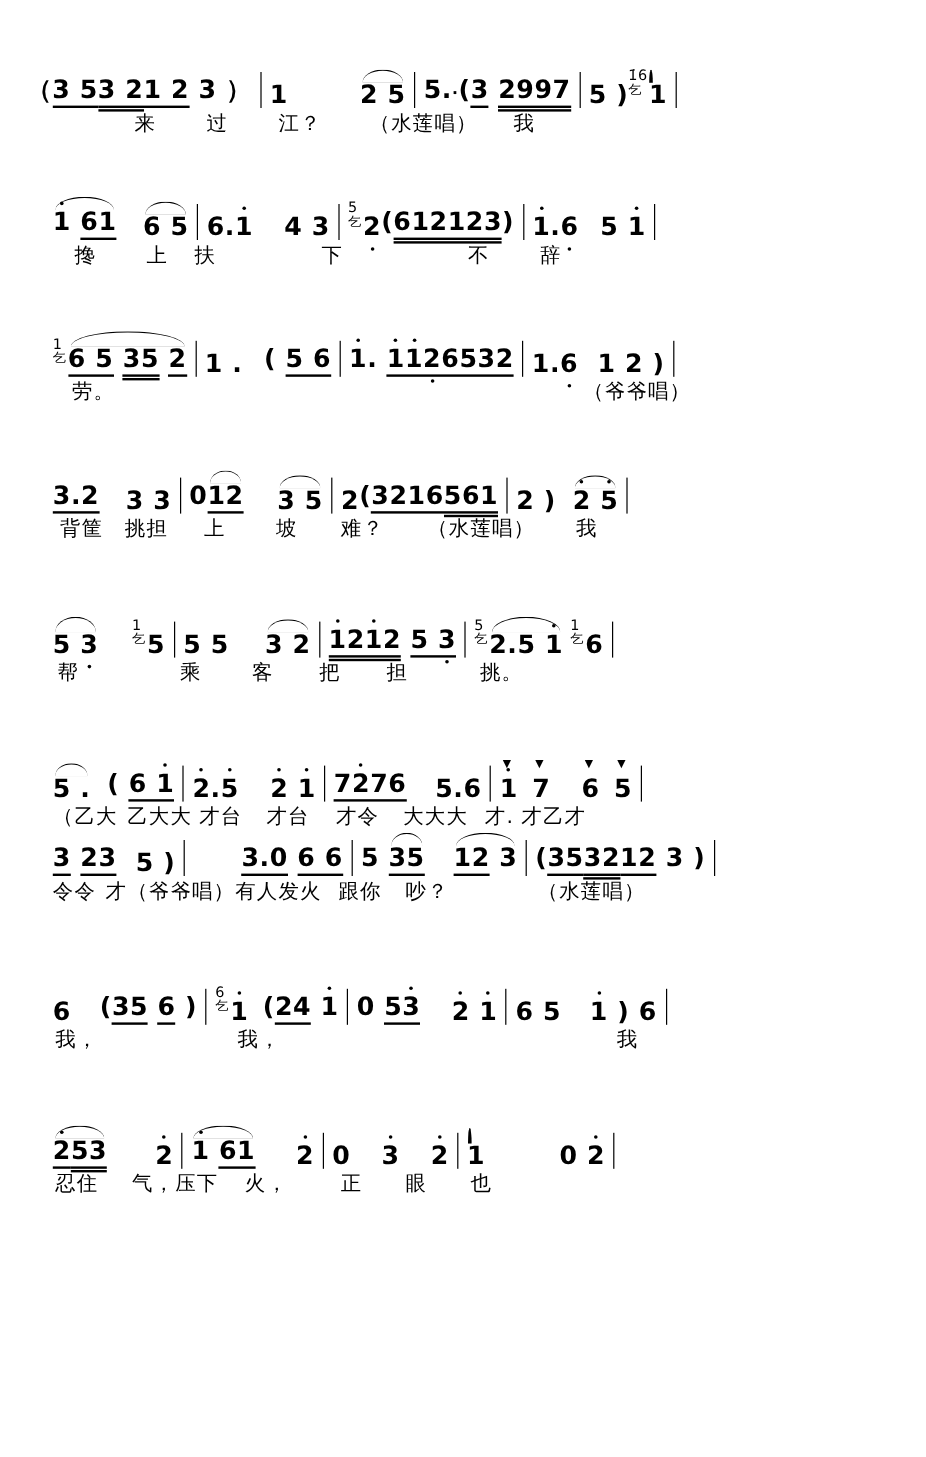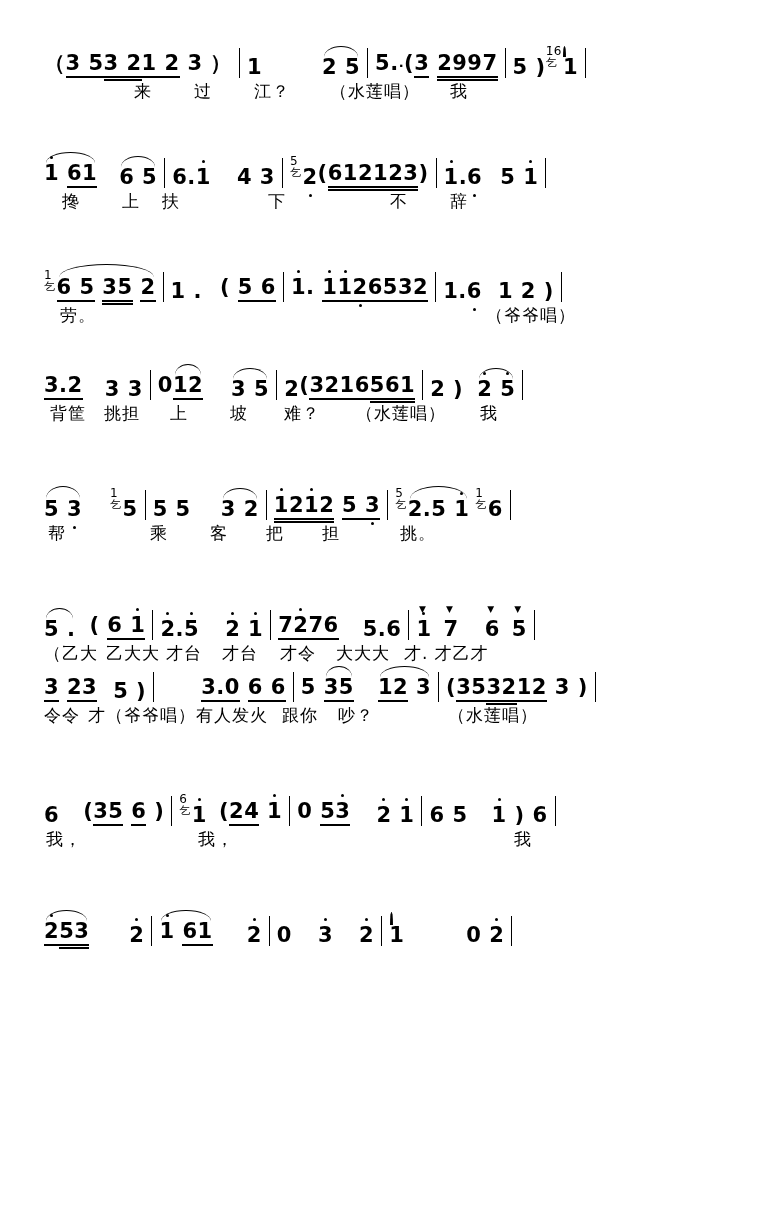--- a/index.html
+++ b/index.html
@@ -139,21 +139,21 @@
   }
   .paren { font-weight: bold; }
   .lyr { display: inline-block; text-align: center; }
   .sp { display: inline-block; }
 </style>
 </head>
 <body>
 
 <div class="sheet">
 
-  <div class="system" style="margin-top:44px;">
+  <div class="system" style="margin-top:56px;padding-left:22px;">
     <div class="notes-row">
       <span class="seg paren">（<span class="u1">3 5</span><span class="u2">3 2</span><span class="u1">1 2</span>&nbsp;3&nbsp;）</span>
       <span class="bar"></span>
       <span class="seg">1</span>
       <span class="gap" style="width:60px"></span>
       <span class="seg slur">2&nbsp;5</span>
       <span class="bar"></span>
       <span class="seg">5.<span style="font-size:13px">·</span>(<span class="u1">3</span>&nbsp;<span class="u2">2997</span></span>
       <span class="bar"></span>
       <span class="seg">5&nbsp;)</span>
@@ -214,21 +214,21 @@
       <span class="gap" style="width:16px"></span>
       <span class="seg">1&nbsp;2&nbsp;)</span>
       <span class="bar"></span>
     </div>
     <div class="lyrics-row">
       <span class="sp" style="width:16px"></span><span class="lyr">劳。</span>
       <span class="sp" style="width:390px"></span><span class="lyr">（爷爷唱）</span>
     </div>
   </div>
 
-  <div class="system" style="margin-top:36px;">
+  <div class="system" style="margin-top:52px;">
     <div class="notes-row">
       <span class="seg"><span class="u1">3.2</span></span>
       <span class="gap" style="width:22px"></span>
       <span class="seg">3&nbsp;3</span>
       <span class="bar"></span>
       <span class="seg">0<span class="u1 slur">12</span></span>
       <span class="gap" style="width:28px"></span>
       <span class="seg slur">3&nbsp;5</span>
       <span class="bar"></span>
       <span class="seg">2</span>
@@ -383,15 +383,24 @@
       <span class="gap" style="width:26px"></span>
       <span class="seg dotup">3</span>
       <span class="gap" style="width:26px"></span>
       <span class="seg dotup">2</span>
       <span class="bar"></span>
       <span class="seg slur slur-wide dotup">1</span>
       <span class="gap" style="width:62px"></span>
       <span class="seg">0&nbsp;<span class="dotup">2</span></span>
       <span class="bar"></span>
     </div>
+    <div class="lyrics-row">
+      <span class="sp" style="width:2px"></span><span class="lyr">忍住</span>
+      <span class="sp" style="width:28px"></span><span class="lyr">气，</span>
+      <span class="lyr">压下</span>
+      <span class="sp" style="width:22px"></span><span class="lyr">火，</span>
+      <span class="sp" style="width:44px"></span><span class="lyr">正</span>
+      <span class="sp" style="width:36px"></span><span class="lyr">眼</span>
+      <span class="sp" style="width:36px"></span><span class="lyr">也</span>
+    </div>
   </div>
 
 </div>
 
 </body></html>

